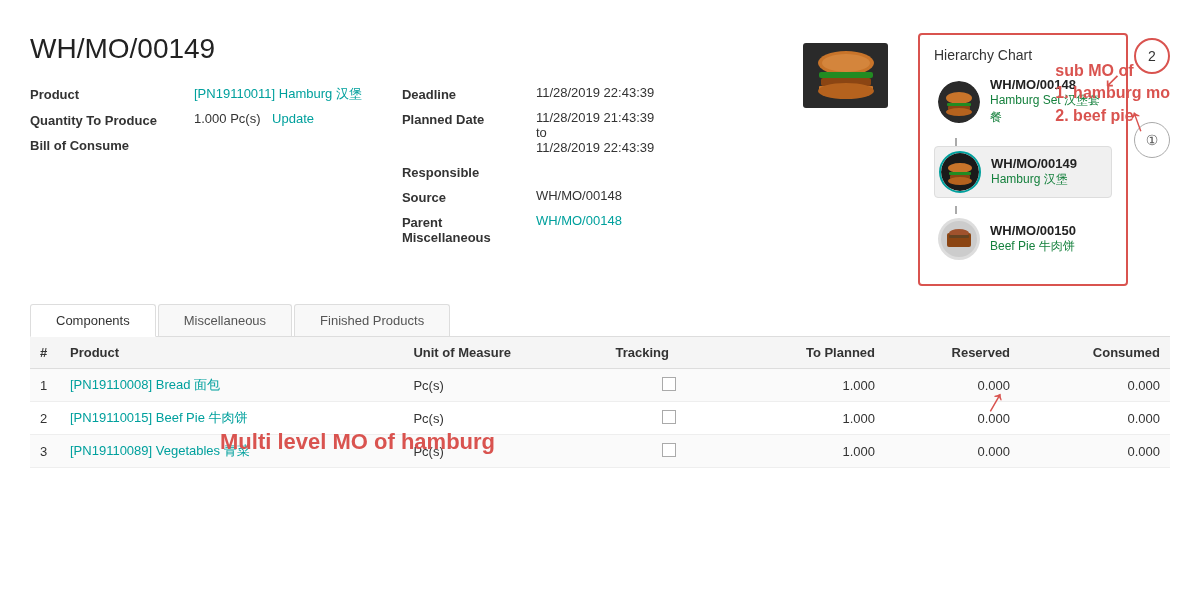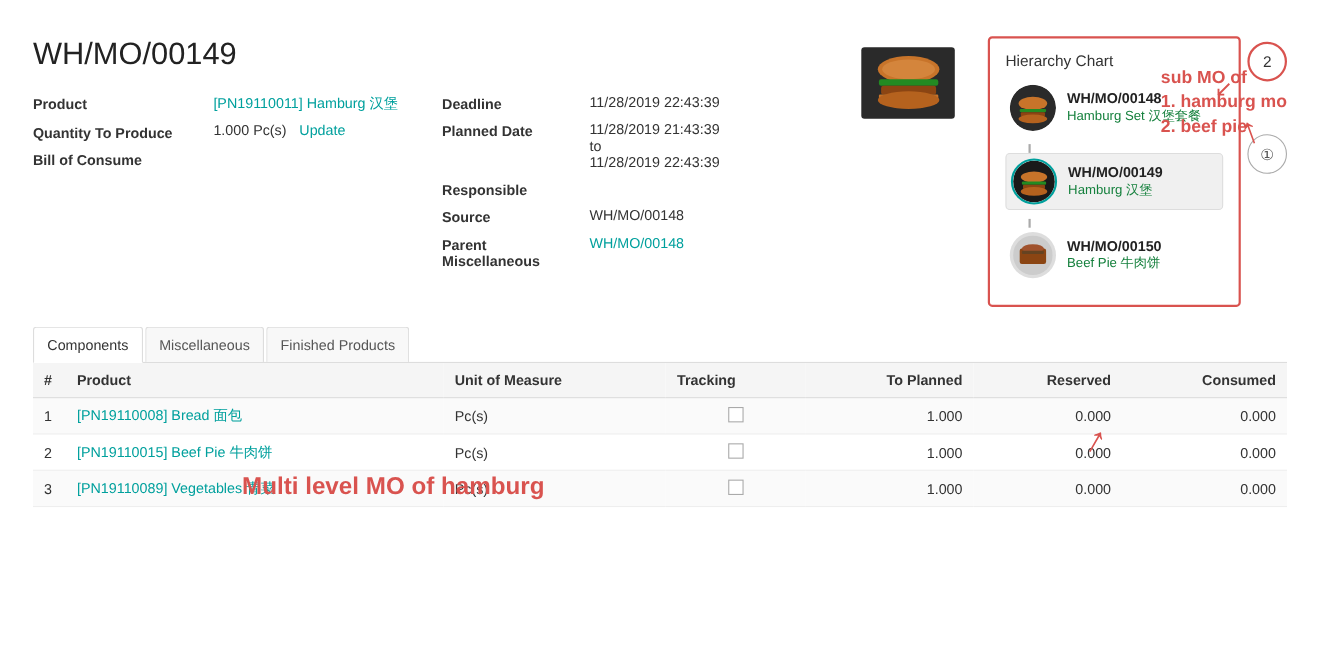--- a/index.html
+++ b/index.html
@@ -3,38 +3,38 @@
   <meta charset="utf-8">
   <style>
     * { box-sizing: border-box; margin: 0; padding: 0; }
     body { font-family: Arial, sans-serif; background: #fff; color: #333; font-size: 13px; width: 1200px; height: 600px; overflow: hidden; }
 
     .page-title { font-size: 28px; font-weight: 400; color: #222; margin-bottom: 20px; }
     .form-label { font-weight: 700; color: #333; padding-top: 2px; }
     .form-value { color: #333; }
     .form-value a, .link { color: #00a09d; text-decoration: none; cursor: pointer; }
     .update-link { color: #00a09d; margin-left: 8px; cursor: pointer; text-decoration: none; }
-    .hierarchy-box { border: 2px solid #d9534f; border-radius: 4px; padding: 12px 14px; width: 230px; background: #fff; }
+    .hierarchy-box { border: 2px solid #d9534f; border-radius: 4px; padding: 12px 14px; width: 210px; background: #fff; }
     .hierarchy-title { font-size: 14px; font-weight: 500; color: #333; margin-bottom: 10px; }
 
     .hierarchy-item { display: flex; align-items: center; gap: 10px; margin-bottom: 8px; padding: 4px; cursor: pointer; }
     .hierarchy-item.active { background: #f5f5f5; border-radius: 4px; }
     .hierarchy-item-img { width: 42px; height: 42px; border-radius: 50%; overflow: hidden; background: #ddd; flex-shrink: 0; display: flex; align-items: center; justify-content: center; }
     .hierarchy-item-text { }
     .hierarchy-item-id { font-weight: 700; font-size: 13px; color: #222; }
     .hierarchy-item-name { font-size: 12px; color: #15803d; }
 
     .hierarchy-connector { width: 2px; height: 8px; background: #aaa; margin-left: 21px; }
     .badge { width: 36px; height: 36px; border: 2px solid #d9534f; border-radius: 50%; display: flex; align-items: center; justify-content: center; font-size: 14px; font-weight: 500; color: #333; cursor: pointer; }
     .badge-plain { width: 36px; height: 36px; border: 1px solid #aaa; border-radius: 50%; display: flex; align-items: center; justify-content: center; font-size: 14px; color: #555; cursor: pointer; }
 
     
     .tabs-container { margin: 0 30px; border-bottom: 1px solid #ddd; }
     .tabs { display: flex; }
-    .tab { padding: 8px 12px; cursor: pointer; border: 1px solid #ddd; border-bottom: none; background: #f8f8f8; color: #555; font-size: 13px; margin-right: 2px; border-radius: 3px 3px 0 0; }
+    .tab { padding: 8px 25px; cursor: pointer; border: 1px solid #ddd; border-bottom: none; background: #f8f8f8; color: #555; font-size: 13px; margin-right: 2px; border-radius: 3px 3px 0 0; }
     .tab.active { background: #fff; color: #333; border-bottom: 1px solid #fff; margin-bottom: -1px; z-index: 1; }
 
     
     .table-container { margin: 0 30px; }
     table { width: 100%; border-collapse: collapse; font-size: 13px; }
     thead tr { background: #f5f5f5; }
     th { padding: 8px 10px; text-align: left; font-weight: 600; color: #333; border-bottom: 1px solid #ddd; }
     th.num { width: 30px; }
     th.right, td.right { text-align: right; }
     td { padding: 7px 10px; border-bottom: 1px solid #eee; }

